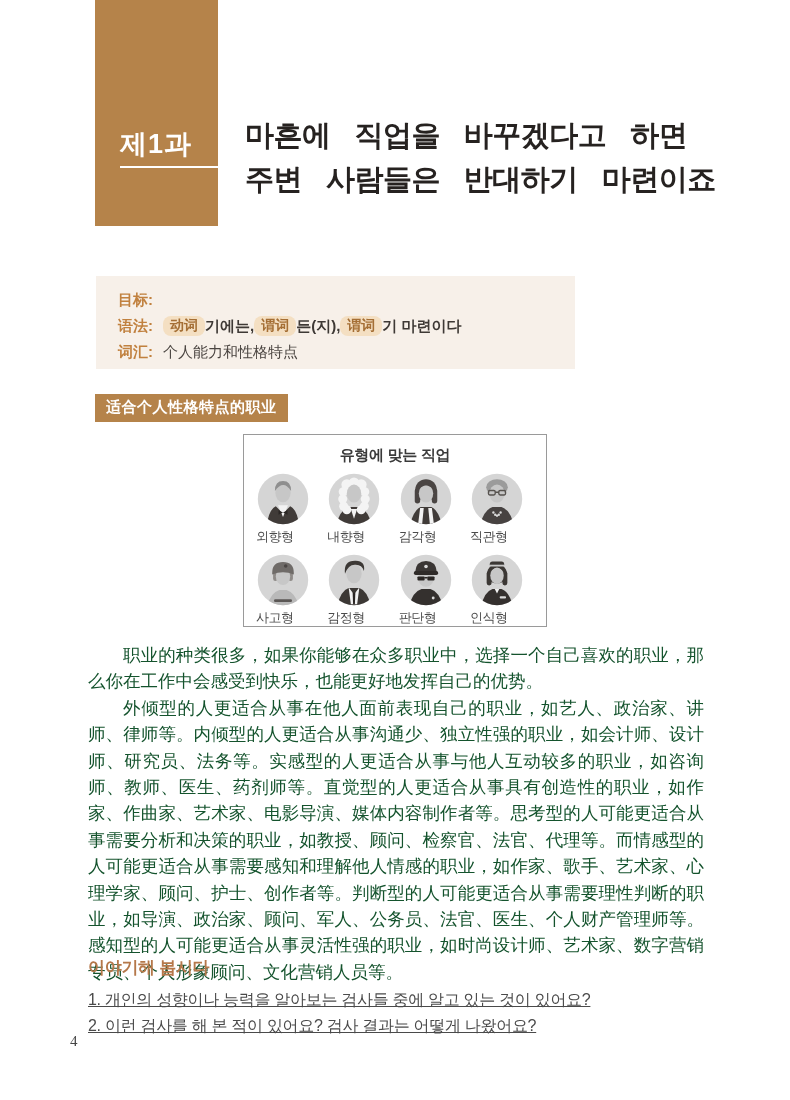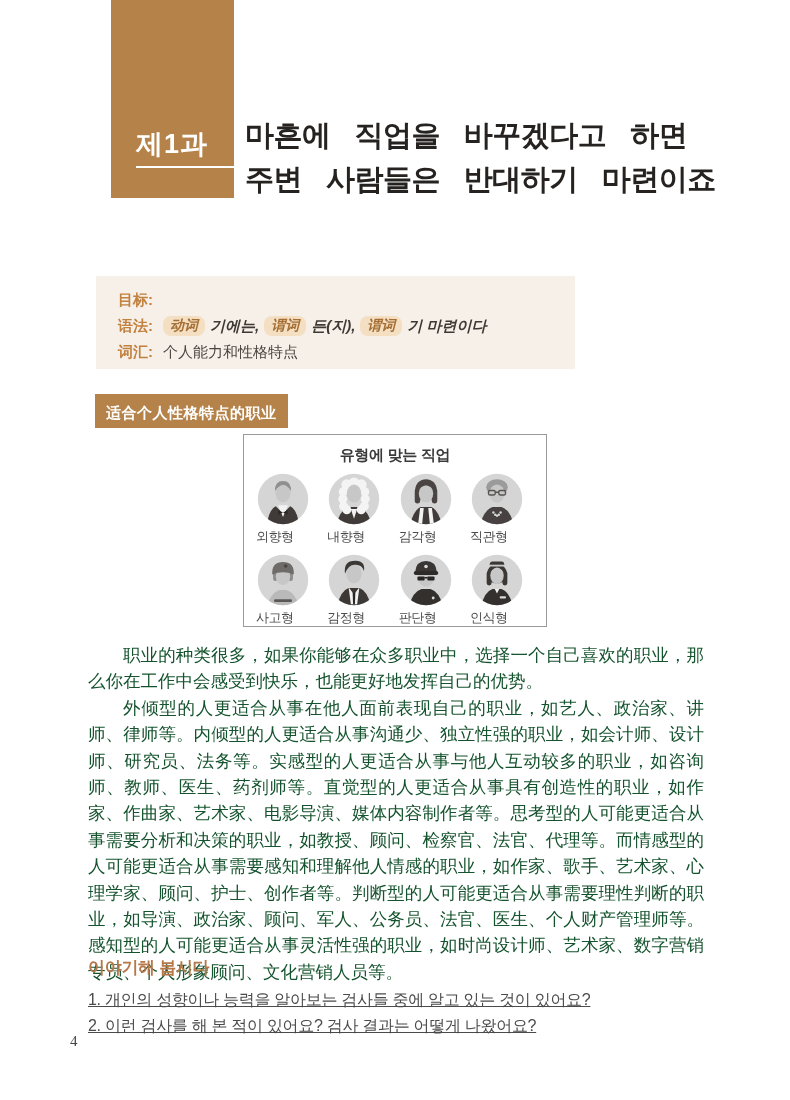--- a/index.html
+++ b/index.html
@@ -2,21 +2,21 @@
 <html><head>
 <meta charset="utf-8">
 <style>
   html,body{margin:0;padding:0;background:#ffffff;}
   .page{
     position:relative;width:790px;height:1100px;background:#ffffff;overflow:hidden;
     font-family:"Liberation Sans",sans-serif;
   }
   
   .lesson-box{
-    position:absolute;left:111px;top:0;width:123px;height:198px;
+    position:absolute;left:95px;top:0;width:123px;height:226px;
     background:#b5834a;
   }
   .lesson-label{
     position:absolute;left:25px;top:126px;
     color:#ffffff;font-size:27px;font-weight:bold;letter-spacing:1px;
   }
   .lesson-underline{
     position:absolute;left:25px;top:166px;right:0;height:2px;background:#ffffff;
   }
   
@@ -26,30 +26,30 @@
     word-spacing:7px;letter-spacing:-0.5px;font-family:Liberation Mono, monospace;
   }
   
   .info-box{
     position:absolute;left:96px;top:276px;width:479px;height:93px;
     background:#f7f0e9;box-sizing:border-box;padding:12px 4px 0 22px;
   }
   .info-row{display:flex;align-items:center;height:24px;margin-bottom:2px;font-size:15px;color:#4a4440;}
   .info-label{color:#c1813f;font-weight:bold;margin-right:10px;white-space:nowrap;}
   .info-text{color:#4a4440;}
-  .grammar-line{display:flex;align-items:center;gap:5px;font-weight:bold;color:#3e3935;font-style:italic;}
+  .grammar-line{display:flex;align-items:center;font-weight:bold;color:#3e3935;}
   .pill{
     background:#f4dfc2;color:#a56f35;font-weight:bold;font-size:14px;
     border-radius:8px;padding:1px 7px 2px;line-height:17px;
   }
   
   .section-label{
     position:absolute;left:95px;top:394px;
     background:#b5834a;color:#ffffff;font-size:15px;font-weight:bold;
-    padding:10px 11px 5px;letter-spacing:0.5px;
+    padding:4px 11px 5px;letter-spacing:0.5px;
   }
   
   .figure{
     position:absolute;left:243px;top:434px;width:304px;height:193px;
     border:1px solid #9a9a9a;background:#ffffff;box-sizing:border-box;
   }
   .figure-title{
     text-align:center;margin-top:11px;font-size:15px;font-weight:bold;color:#3a3a3a;
     letter-spacing:-0.3px;
   }

